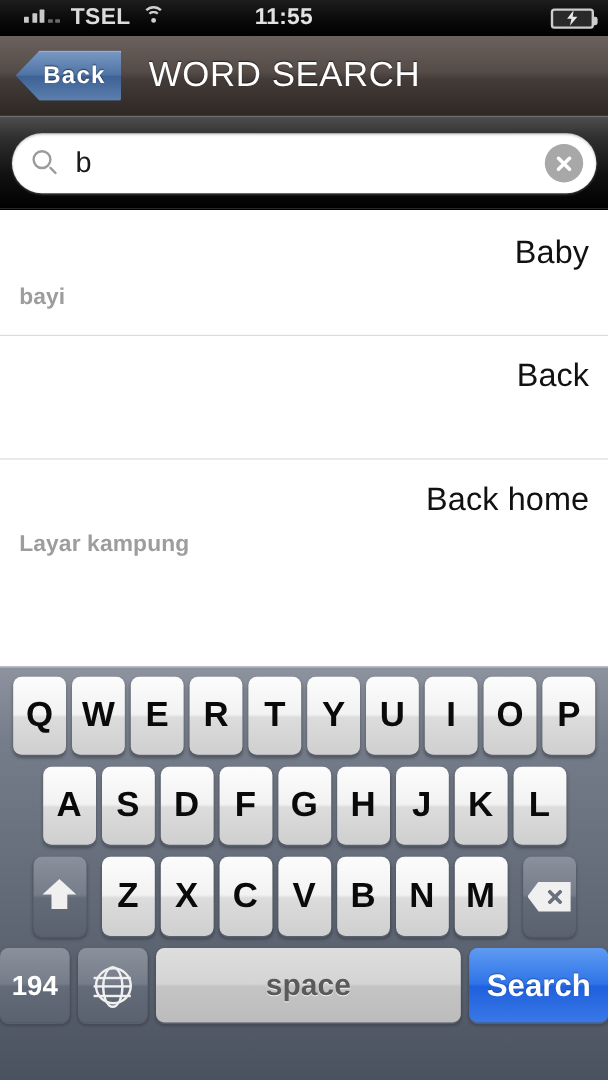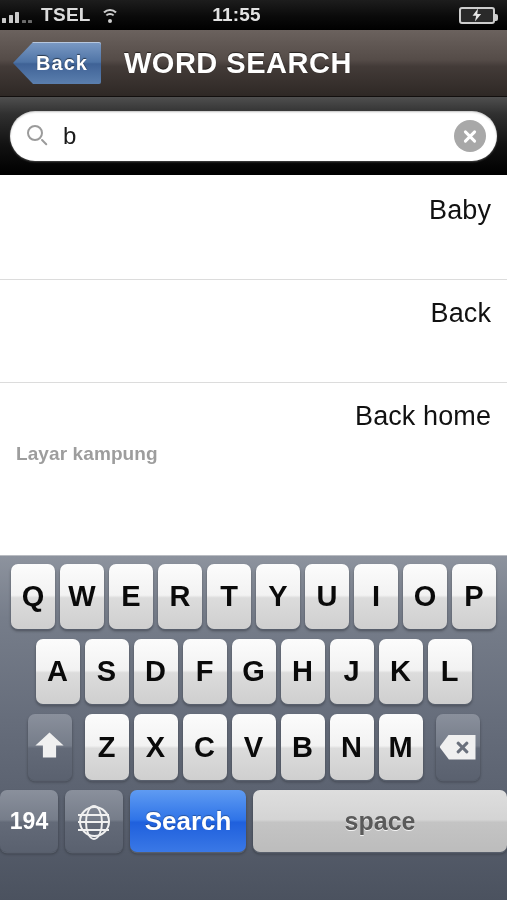--- a/index.html
+++ b/index.html
@@ -10,21 +10,21 @@
     overflow: hidden;
   }
   #phone { position: relative; width: 507px; height: 900px; background: #fff; overflow: hidden; }
 
   
   .statusbar {
     position: absolute; top: 0; left: 0; width: 507px; height: 30px;
     background: linear-gradient(to bottom, #1d1d1d 0%, #0a0a0a 55%, #000 100%);
     display: flex; align-items: center; color: #d8d8d8;
   }
-  .sb-left { display: flex; align-items: center; gap: 9px; padding-left: 2px; width: 200px; }
+  .sb-left { display: flex; gap: 9px; padding-left: 20px; width: 200px; }
   .signal { display: flex; align-items: flex-end; gap: 2.5px; height: 15px; }
   .signal i { display: block; width: 4px; background: #c9c9c9; border-radius: 0.5px; }
   .signal i.b1 { height: 5px; }
   .signal i.b2 { height: 8px; }
   .signal i.b3 { height: 11px; }
   .signal i.d1, .signal i.d2 { height: 3px; background: #6a6a6a; }
   .carrier { font-size: 19px; font-weight: bold; letter-spacing: 0.3px; color: #dcdcdc; }
   .wifi { position: relative; width: 20px; height: 15px; }
   .wifi span { position: absolute; left: 50%; transform: translateX(-50%); border: 2.2px solid #cfcfcf;
                border-bottom-color: transparent; border-left-color: transparent; border-right-color: transparent;
@@ -64,21 +64,21 @@
     position: absolute; inset: -2px;
     background: rgba(255,255,255,0.22);
     clip-path: polygon(21px 0%, 100% 0%, 100% 100%, 21px 100%, 0% 50%);
     z-index: -1;
   }
   .back-label {
     position: relative; z-index: 2; color: #fff; font-size: 20px; font-weight: bold;
     letter-spacing: 1px; text-shadow: 0 -1px 1px rgba(0,0,0,.55); padding-left: 10px;
   }
   .nav-title {
-    margin-left: 23px; color: #fff; font-size: 29px; font-weight: bold;
+    margin-left: 23px; color: #fff; font-size: 29px; font-weight: normal;
     letter-spacing: 0.5px; text-shadow: 0 -1px 1px rgba(0,0,0,.6);
   }
 
   
   .searchwrap {
     position: absolute; top: 97px; left: 0; width: 507px; height: 78px;
     background: linear-gradient(to bottom, #4f4f4f 0%, #303030 22%, #121212 62%, #000 100%);
     display: flex; align-items: center;
     border-bottom: 1px solid #000;
   }
@@ -232,20 +232,21 @@
           <div class="handle"></div>
       </div>
       <div class="searchtext">b</div>
       <div class="clear-btn"></div>
     </div>
   </div>
 
   <div class="list">
     <div class="row">
       <div class="term">Baby</div>
+      <div class="trans">bayi</div>
     </div>
     <div class="row">
       <div class="term">Back</div>
     </div>
     <div class="row">
       <div class="term">Back home</div>
       <div class="trans">Layar kampung</div>
     </div>
   </div>
 
@@ -296,18 +297,18 @@
 
     <div class="krow r4">
       <div class="key dark num">194</div>
       <div class="key dark globe">
         <div class="globe-ico">
           <div class="hline h1"></div>
             <div class="hline h2"></div>
             <div class="hline h3"></div>
         </div>
       </div>
+      <div class="key space">space</div>
       <div class="key searchkey">Search</div>
-      <div class="key space">space</div>
     </div>
 
   </div>
 </div>
 
 </body></html>

